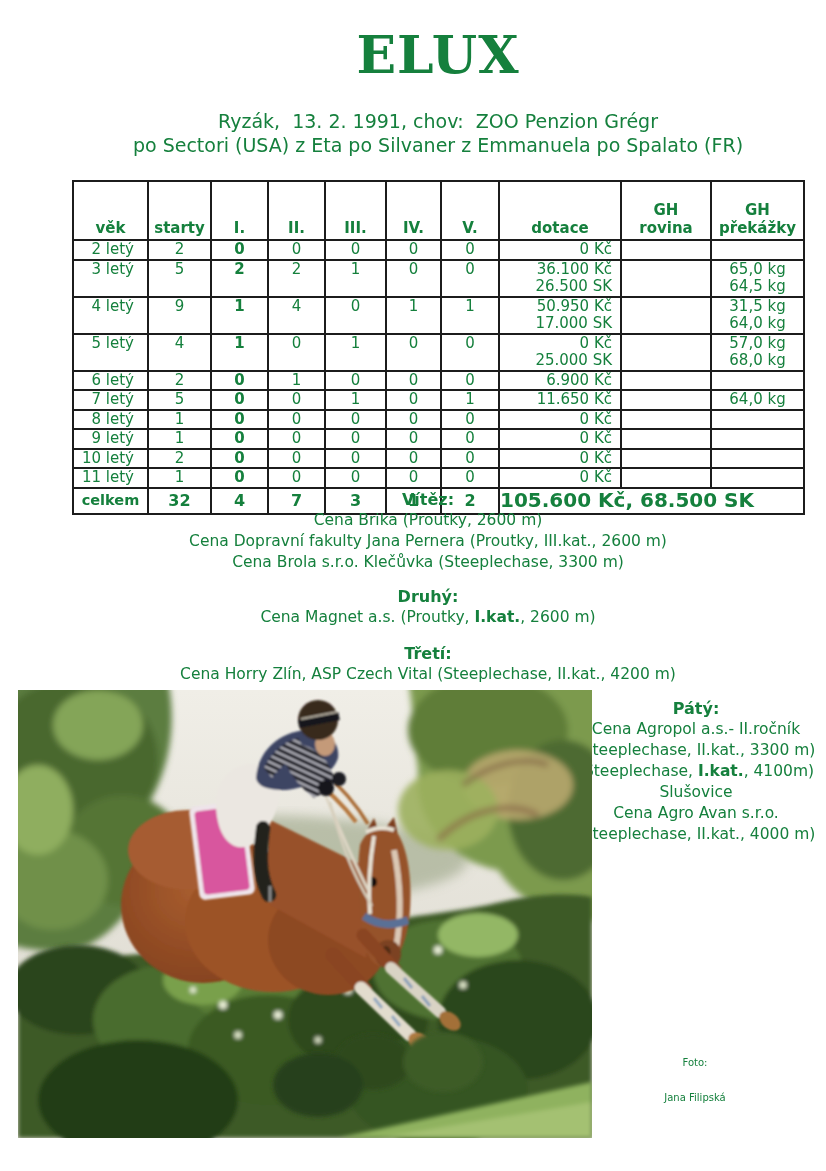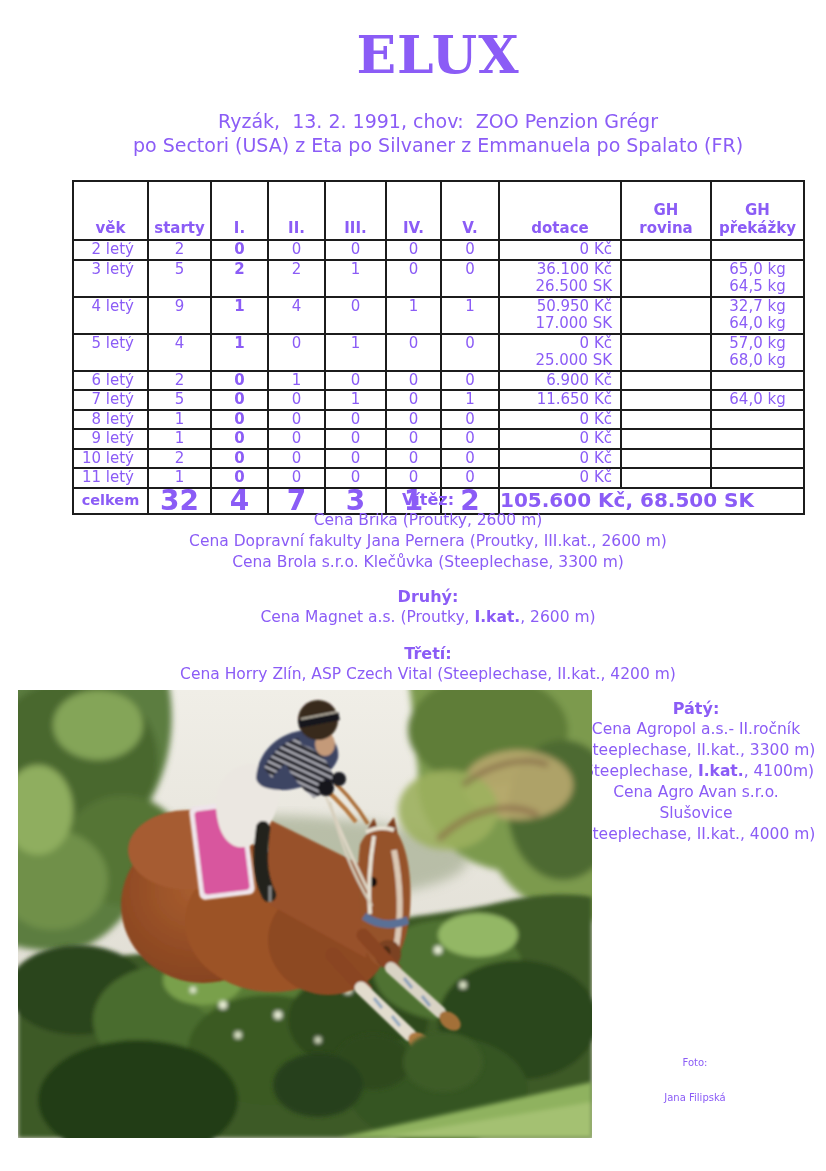--- a/index.html
+++ b/index.html
@@ -1,19 +1,19 @@
 <!DOCTYPE html>
 <html><head>
 <meta charset="utf-8">
 <style>
   html,body { margin:0; padding:0; background:#888; }
   .page {
     position:relative; width:826px; height:1171px; margin:0 auto;
     background:#ffffff; overflow:hidden;
-    font-family:"DejaVu Sans","Liberation Sans",sans-serif; color:#8b5cf6;
+    font-family:"DejaVu Sans","Liberation Sans",sans-serif; color:#15803d;
   }
   .title {
     position:absolute; top:28px; left:25px; width:826px; text-align:center;
     font-family:"DejaVu Serif","Liberation Serif",serif;
     font-weight:bold; font-size:52px; letter-spacing:1px; line-height:54px;
   }
   .subtitle {
     position:absolute; top:109px; left:30px; width:816px; text-align:center;
     font-size:19px; line-height:24px;
   }
@@ -29,21 +29,21 @@
   }
   table.stats td {
     font-size:15px; line-height:17.5px; vertical-align:top;
     padding:0 2px; text-align:center; height:17px;
   }
   table.stats td.c-vek   { text-align:right; padding-right:13px;border-radius:7px; }
   table.stats td.c-dotace{ text-align:right; padding-right:8px; }
   table.stats td.b       { font-weight:bold; }
   table.stats tr.total td{ vertical-align:middle; font-weight:bold; height:24px; }
   table.stats tr.total td.label { font-size:14.5px; text-align:center; padding-right:2px;border-radius:12px; }
-  table.stats tr.total td.num   { font-size:28px; }
+  table.stats tr.total td.num   { font-size:16px; }
   table.stats tr.total td.sum   { font-size:20px; text-align:left; padding-left:0; }
   
   .res-center { position:absolute; left:28px; width:800px; text-align:center; }
   .res-right  { position:absolute; left:570px; width:252px; text-align:center; }
   .res-heading { font-weight:bold; font-size:16px; line-height:21px; }
   .res-lines div { font-size:15.5px; line-height:21px; }
   #vitez { top:489px; }
   #druhy { top:586px; }
   #treti { top:643px; }
   #paty  { top:698px; }
@@ -197,21 +197,21 @@
           </td>
           <td>
             <div>1</div>
           </td>
           <td class="c-dotace">
             <div>50.950 Kč</div>
             <div>17.000 SK</div>
           </td>
           <td class="c-rovina"></td>
           <td class="c-prek">
-            <div>32,7 kg</div>
+            <div>31,5 kg</div>
             <div>64,0 kg</div>
           </td>
         </tr>
         <tr>
           <td class="c-vek">
             <div>5 letý</div>
           </td>
           <td>
             <div>4</div>
           </td>
@@ -461,22 +461,22 @@
         <div><span>Cena Horry Zlín, ASP Czech Vital (Steeplechase, II.kat., 4200 m)</span></div>
       </div>
   </section>
 
   <section class="res-right" id="paty">
     <div class="res-heading">Pátý:</div>
     <div class="res-lines">
         <div><span>Cena Agropol a.s.- II.ročník</span></div>
         <div><span>(Steeplechase, II.kat., 3300 m)</span></div>
         <div><span>(Steeplechase, </span><span style="font-weight: bold;">I.kat.</span><span>, 4100m)</span></div>
+        <div><span>Slušovice</span></div>
         <div><span>Cena Agro Avan s.r.o.</span></div>
-        <div><span>Slušovice</span></div>
         <div><span>(Steeplechase, II.kat., 4000 m)</span></div>
       </div>
   </section>
 
   <div class="photo">
     <svg viewBox="0 0 574 448" width="574" height="448" xmlns="http://www.w3.org/2000/svg">
       <defs>
         <linearGradient id="sky" x1="0" y1="0" x2="0" y2="1">
           <stop offset="0" stop-color="#f0eee7"></stop>
             <stop offset="1" stop-color="#d9d6cb"></stop>

